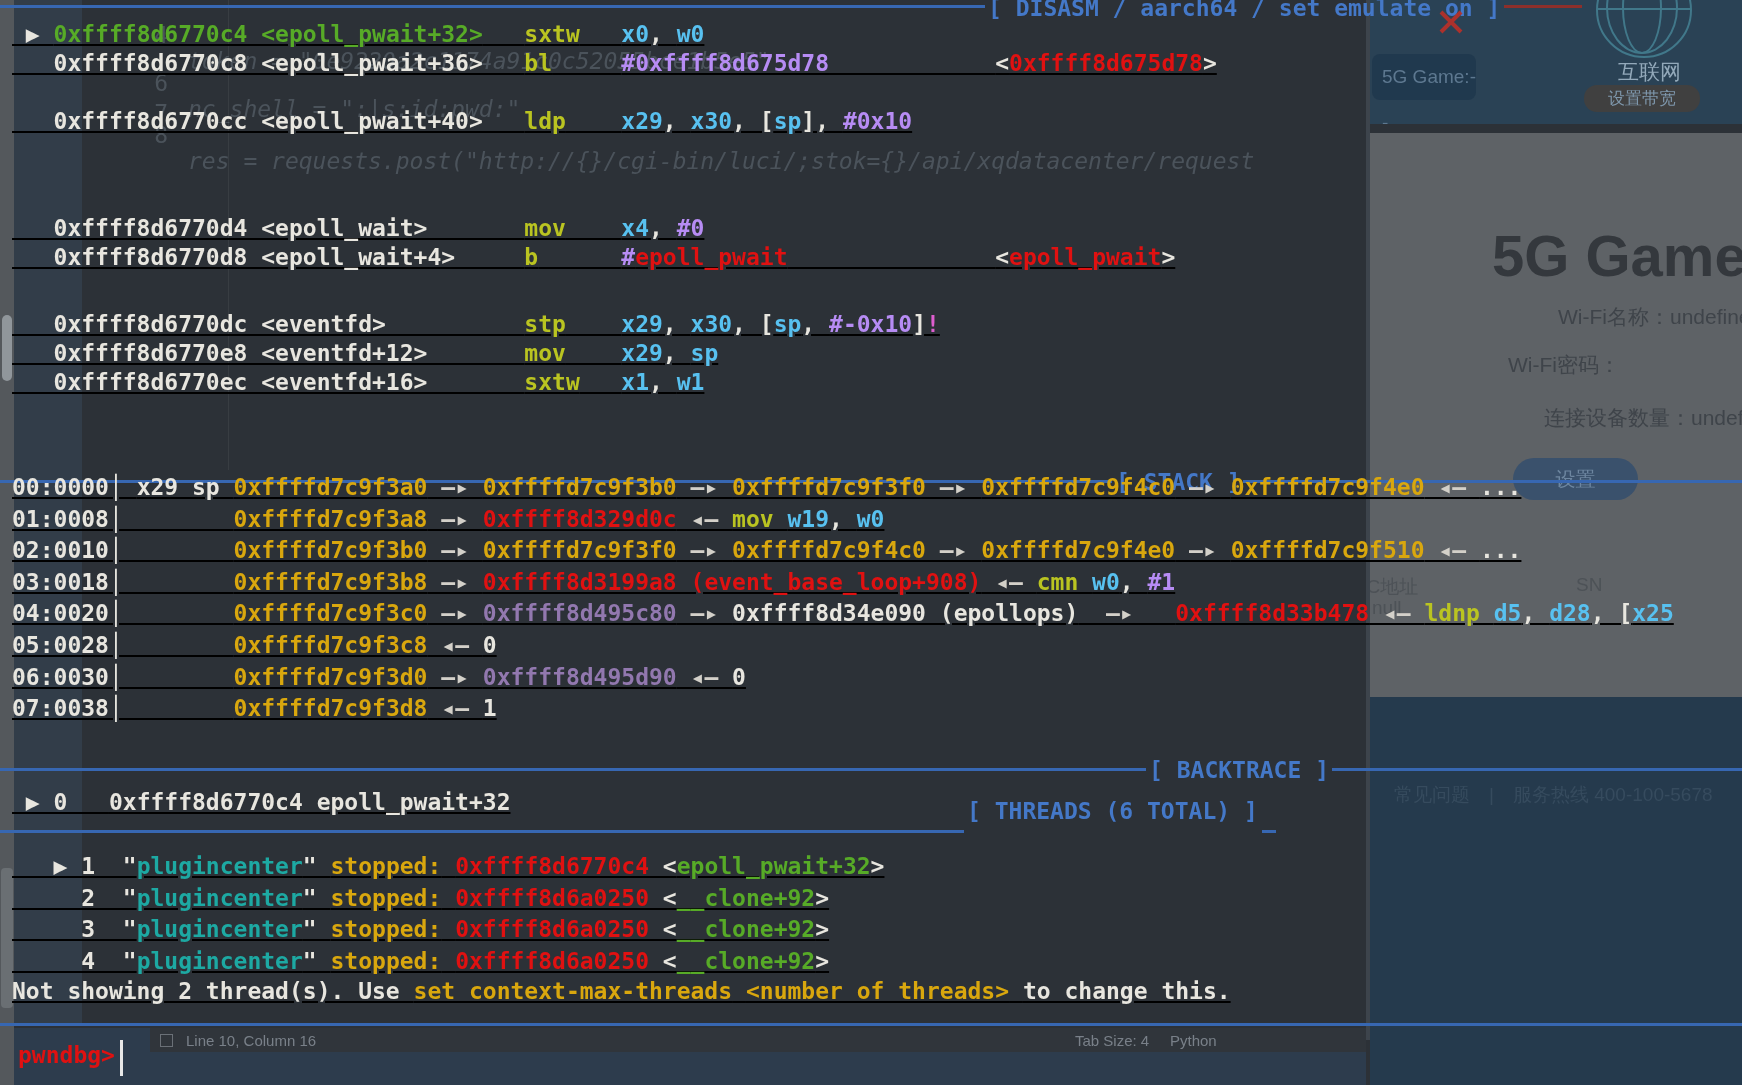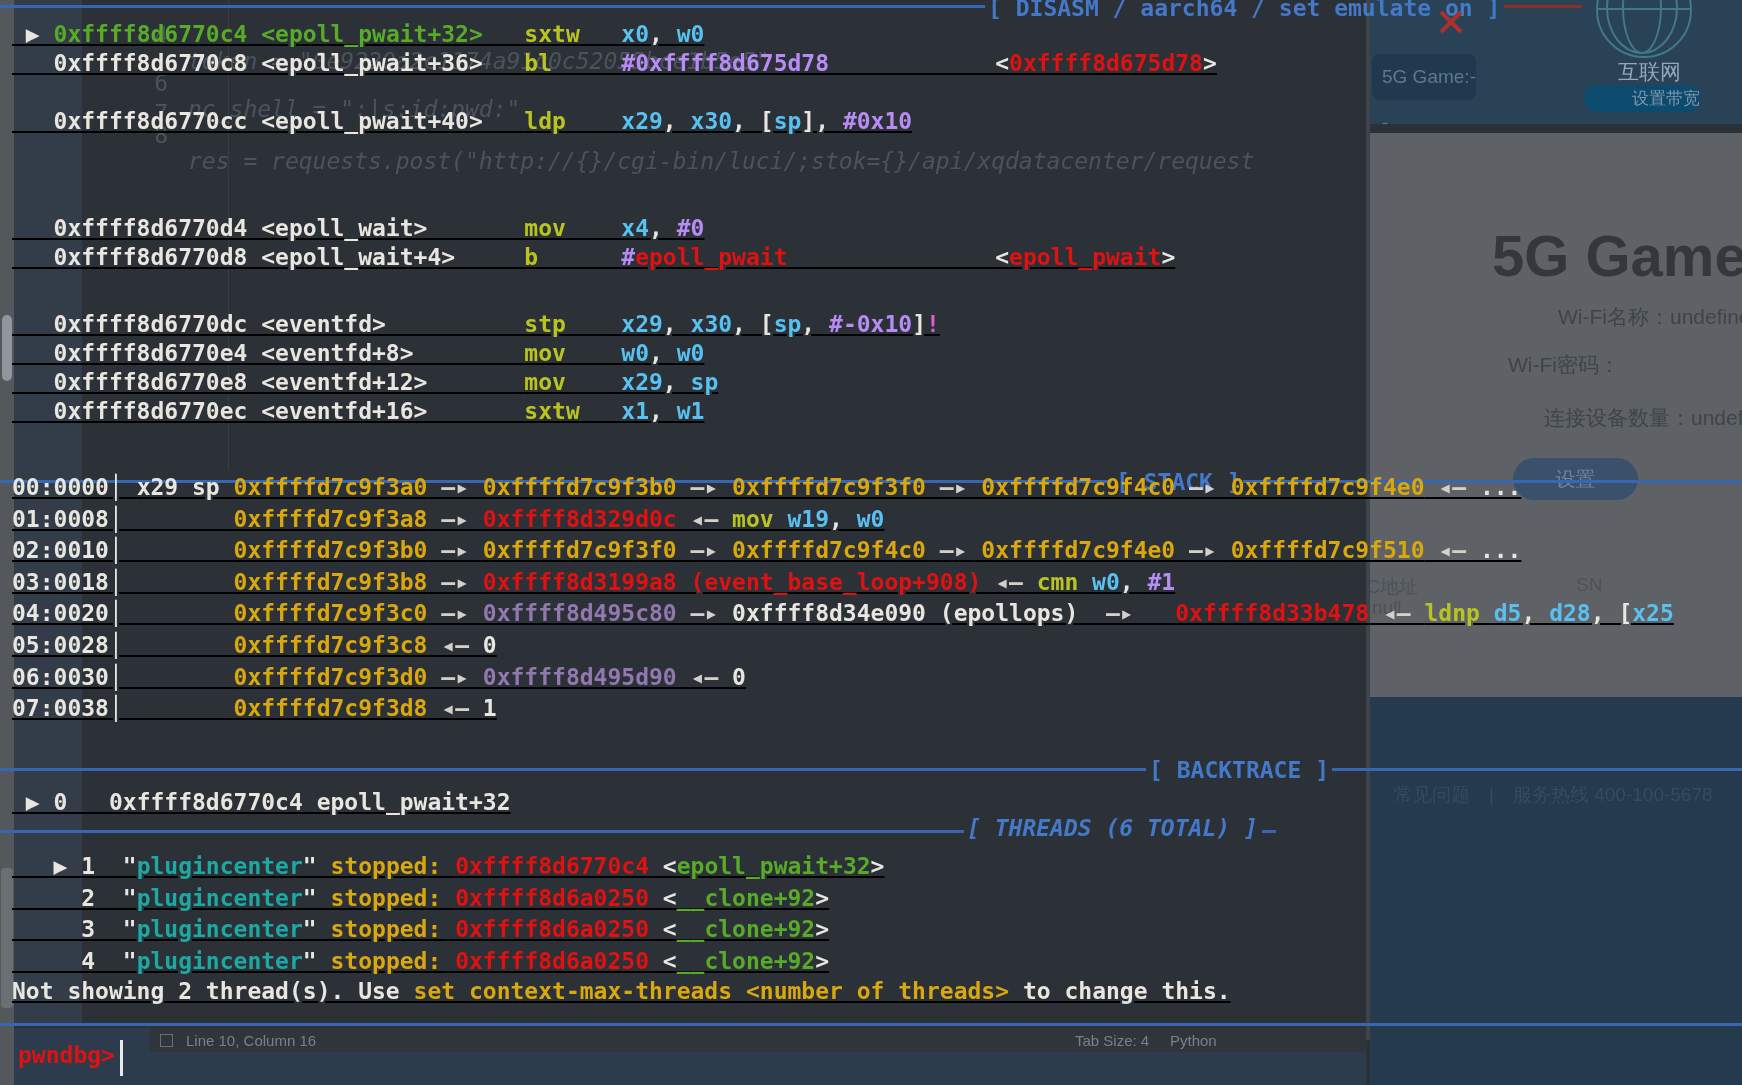--- a/index.html
+++ b/index.html
@@ -13,22 +13,22 @@
   .indent-guide{position:absolute;left:214px;top:0;width:1px;height:470px;background:rgba(255,255,255,0.06);}
   
   .banner{position:absolute;left:1370px;top:0;width:372px;height:124px;background:#2a4255;overflow:hidden;}
   .globe{position:absolute;left:226px;top:-38px;width:92px;height:92px;border:2px solid #41788a;border-radius:50%;}
   .globe .m1{position:absolute;left:24px;top:-2px;width:40px;height:92px;border:2px solid #41788a;border-radius:50%;box-sizing:border-box;}
   .globe .m2{position:absolute;left:8px;top:-2px;width:72px;height:92px;border:2px solid #41788a;border-radius:50%;box-sizing:border-box;}
   .globe .eq{position:absolute;left:0;top:44px;width:92px;height:2px;background:#41788a;}
   .banner-pill{position:absolute;left:2px;top:54px;width:104px;height:46px;border-radius:8px;background:#20394e;
                font:400 19px "Liberation Sans",sans-serif;color:#5d7890;line-height:46px;padding-left:10px;box-sizing:border-box;}
   .internet{position:absolute;left:248px;top:58px;font:400 21px "Liberation Sans",sans-serif;color:#93a9ba;}
-  .bandwidth-btn{position:absolute;left:214px;top:85px;width:116px;height:27px;border-radius:13px;background:#0c4a6e;
-               font:400 17px "Liberation Sans",sans-serif;color:#7e97ac;line-height:27px;text-align:right;}
+  .bandwidth-btn{position:absolute;left:214px;top:85px;width:116px;height:27px;border-radius:13px;background:#404040;
+               font:400 17px "Liberation Sans",sans-serif;color:#7e97ac;line-height:27px;text-align:center;}
   .panel{position:absolute;left:1370px;top:133px;width:372px;height:564px;background:#5e6266;overflow:hidden;font-family:"Liberation Sans",sans-serif;}
   .page-title{position:absolute;left:122px;top:89px;font-weight:bold;font-size:58px;color:#34383d;white-space:nowrap;}
   .wifi-name{position:absolute;left:188px;top:170px;font-size:21px;color:#3f444a;white-space:nowrap;}
   .wifi-pwd{position:absolute;left:138px;top:218px;font-size:21px;color:#3f444a;white-space:nowrap;}
   .devices{position:absolute;left:174px;top:271px;font-size:21px;color:#3f444a;white-space:nowrap;}
   .settings-btn{position:absolute;left:143px;top:325px;width:125px;height:42px;border-radius:21px;background:#3a516c;
                font-size:20px;color:#6d86a0;line-height:42px;text-align:center;}
   .mac{position:absolute;left:-32px;top:441px;font-size:19px;color:#4d5257;}
   .sn{position:absolute;left:206px;top:441px;font-size:19px;color:#4d5257;}
   .nullv{position:absolute;left:2px;top:464px;font-size:19px;color:#4d5257;}
@@ -53,21 +53,21 @@
   #sep-disasm{left:0;top:5px;width:985px;}
   #hdr-disasm{left:988px;top:-5px;}
   #sep-stack1{left:0;top:480px;width:1112px;}
   #sep-stack2{left:1243px;top:480px;width:499px;}
   #hdr-stack{left:1116px;top:469px;}
   #sep-bt1{left:0;top:768px;width:1146px;}
   #sep-bt2{left:1332px;top:768px;width:410px;}
   #hdr-bt{left:1149px;top:757px;}
   #sep-th1{left:0;top:830px;width:964px;}
   #sep-th2{left:1262px;top:830px;width:14px;}
-  #hdr-th{left:967px;top:815px;font-style:italic;}
+  #hdr-th{left:967px;top:798px;}
   #sep-bottom{left:0;top:1023px;width:1742px;}
   #disasm-b1{top:20px;}#disasm-b2{top:107px;}#disasm-b3{top:214px;}#disasm-b4{top:310px;}
   #stack-rows{top:472px;}
   #bt-rows{top:787px;}#bt-rows .trow{height:30px;line-height:30px;}
   #th-rows{top:851px;}
   #notice-row{top:976px;}#notice-row .trow{height:30px;line-height:30px;}
   .redx{position:absolute;left:1437px;top:8px;width:28px;height:28px;opacity:.9;}
   
   .bottomband{position:absolute;left:14px;top:1028px;width:1352px;height:57px;background:#2d3c4d;}
   .statusbar{position:absolute;left:150px;top:1028px;width:1216px;height:24px;background:#30353b;
@@ -150,21 +150,20 @@
     </div>
   <div class="tblock" id="disasm-b2">
       <div class="trow"><span class="c-w">   0xffff8d6770cc &lt;epoll_pwait+40&gt;   </span><span class="c-ol">ldp</span><span class="c-w">    </span><span class="c-cy">x29</span><span class="c-w">, </span><span class="c-cy">x30</span><span class="c-w">, [</span><span class="c-cy">sp</span><span class="c-w">], </span><span class="c-pu">#0x10</span></div>
     </div>
   <div class="tblock" id="disasm-b3">
       <div class="trow"><span class="c-w">   0xffff8d6770d4 &lt;epoll_wait&gt;       </span><span class="c-ol">mov</span><span class="c-w">    </span><span class="c-cy">x4</span><span class="c-w">, </span><span class="c-pu">#0</span></div>
       <div class="trow"><span class="c-w">   0xffff8d6770d8 &lt;epoll_wait+4&gt;     </span><span class="c-ol">b</span><span class="c-w">      </span><span class="c-pu">#</span><span class="c-rd">epoll_pwait</span><span class="c-w">               </span><span class="c-w">&lt;</span><span class="c-rd">epoll_pwait</span><span class="c-w">&gt;</span></div>
     </div>
   <div class="tblock" id="disasm-b4">
       <div class="trow"><span class="c-w">   0xffff8d6770dc &lt;eventfd&gt;          </span><span class="c-ol">stp</span><span class="c-w">    </span><span class="c-cy">x29</span><span class="c-w">, </span><span class="c-cy">x30</span><span class="c-w">, [</span><span class="c-cy">sp</span><span class="c-w">, </span><span class="c-pu">#-0x10</span><span class="c-w">]</span><span class="c-mg">!</span></div>
-      <div class="trow"><span class="c-w">   0xffff8d6770e4 &lt;eventfd+8&gt;        </span><span class="c-ol">mov</span><span class="c-w">    </span><span class="c-cy">w0</span><span class="c-w">, </span><span class="c-cy">w0</span></div>
       <div class="trow"><span class="c-w">   0xffff8d6770e8 &lt;eventfd+12&gt;       </span><span class="c-ol">mov</span><span class="c-w">    </span><span class="c-cy">x29</span><span class="c-w">, </span><span class="c-cy">sp</span></div>
       <div class="trow"><span class="c-w">   0xffff8d6770ec &lt;eventfd+16&gt;       </span><span class="c-ol">sxtw</span><span class="c-w">   </span><span class="c-cy">x1</span><span class="c-w">, </span><span class="c-cy">w1</span></div>
     </div>
 
   <div class="sep" id="sep-stack1"></div>
   <div class="sep" id="sep-stack2"></div>
   <div class="hdr" id="hdr-stack">[ STACK ]</div>
   <div class="tblock lh32" id="stack-rows">
       <div class="trow"><span class="c-w">00:0000│ </span><span class="c-w">x29 sp </span><span class="c-go">0xffffd7c9f3a0</span><span class="c-gy"> —▸ </span><span class="c-go">0xffffd7c9f3b0</span><span class="c-gy"> —▸ </span><span class="c-go">0xffffd7c9f3f0</span><span class="c-gy"> —▸ </span><span class="c-go">0xffffd7c9f4c0</span><span class="c-gy"> —▸ </span><span class="c-go">0xffffd7c9f4e0</span><span class="c-gy"> ◂— </span><span class="c-w">...</span></div>
       <div class="trow"><span class="c-w">01:0008│        </span><span class="c-go">0xffffd7c9f3a8</span><span class="c-gy"> —▸ </span><span class="c-rd">0xffff8d329d0c</span><span class="c-gy"> ◂— </span><span class="c-ol">mov </span><span class="c-cy">w19</span><span class="c-w">, </span><span class="c-cy">w0</span></div>

